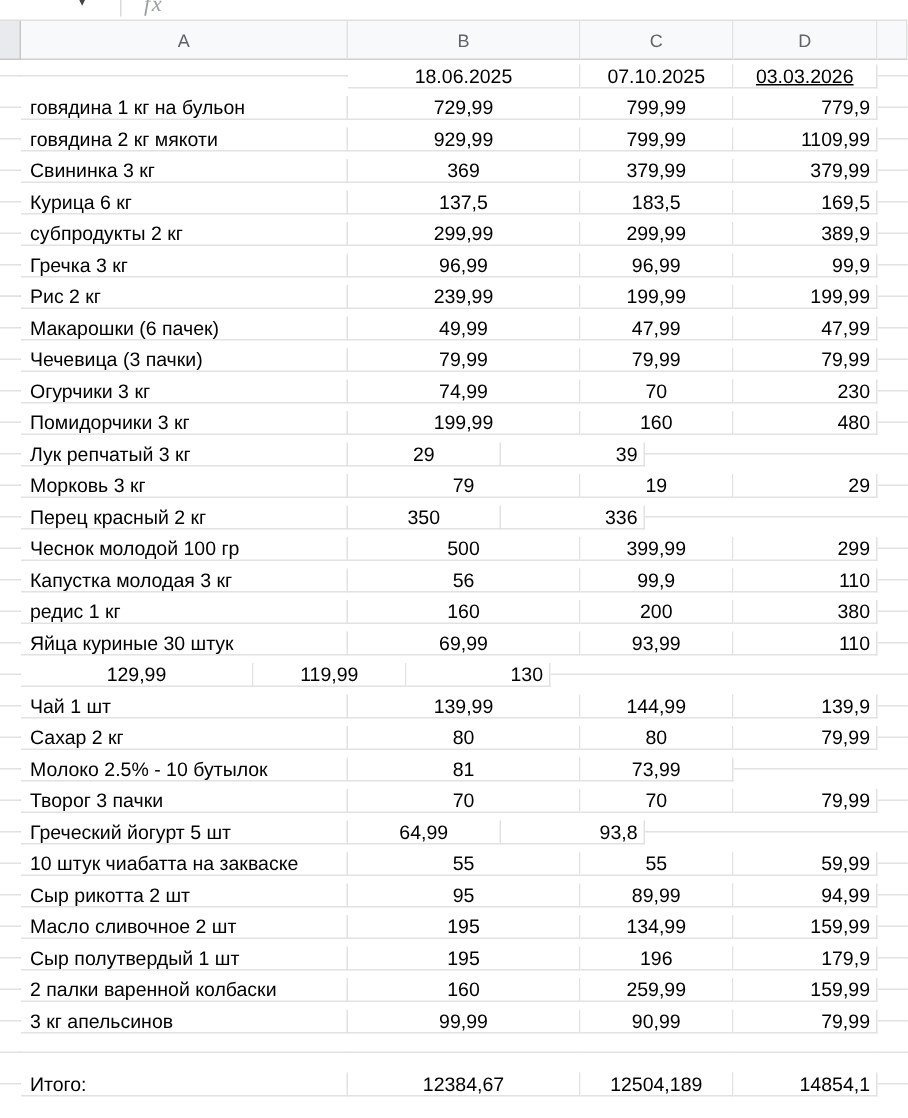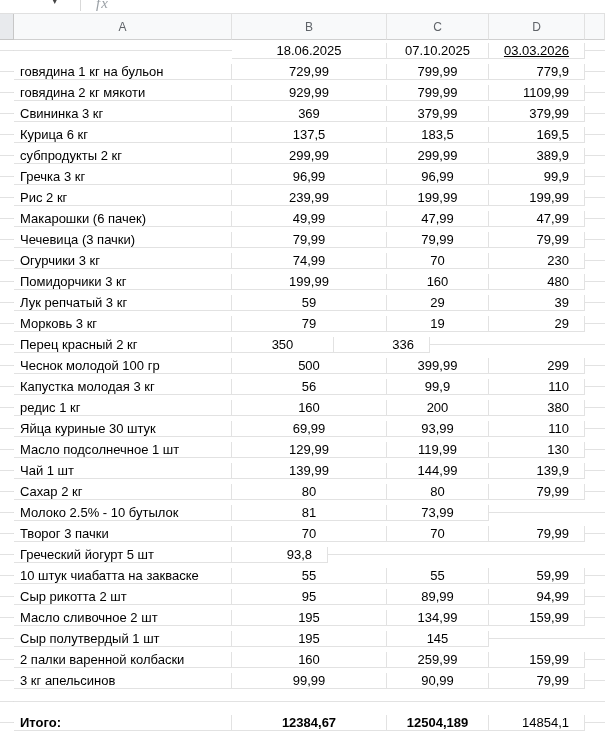--- a/index.html
+++ b/index.html
@@ -40,25 +40,25 @@
   .cell{
     box-sizing:border-box;display:flex;align-items:center;
     border-right:1px solid #e2e2e2;border-bottom:1px solid #e2e2e2;
     background:#fff;white-space:nowrap;overflow:hidden;
   }
   .gut{width:14px;border-right:1px solid #d9d9d9;}
   .gut.hl{background:#d3e3fd;}
   .colA{width:218px;padding-left:6px;justify-content:flex-start;}
   .colB{width:155px;justify-content:center;}
   .colC{width:102px;justify-content:center;}
-  .colD{width:96px;justify-content:flex-end;padding-right:15px;}
+  .colD{width:96px;justify-content:flex-end;padding-right:4px;}
   .colE{flex:1;}
   .wA{width:218px;} .wB{width:155px;} .wC{width:102px;} .wD{width:96px;} .wE{flex:1;}
   .row.dates .colD{justify-content:center;padding-right:0;text-decoration:underline;}
-  .row.total .colA,.row.total .colB,.row.total .colC{font-weight:bold;}
+  .row.total .colA,.row.total .colB,.row.total .colC{font-weight:normal;}
   .row.partial{height:12px;}
   .row.partial .cell{border-bottom:none;}
 </style>
 </head>
 <body>
 
 <div class="topbar">
   <span class="nb-arrow">▾</span>
   <span class="tb-divider"></span>
   <span class="fx">fx</span>
@@ -166,21 +166,20 @@
     <div class="cell gut"></div>
     <div class="cell colA">Помидорчики 3 кг</div>
     <div class="cell colB">199,99</div>
     <div class="cell colC">160</div>
     <div class="cell colD">480</div>
     <div class="cell colE"></div>
   </div>
       <div class="row">
     <div class="cell gut"></div>
     <div class="cell colA">Лук репчатый 3 кг</div>
-    <div class="cell colB">59</div>
     <div class="cell colC">29</div>
     <div class="cell colD">39</div>
     <div class="cell colE"></div>
   </div>
       <div class="row">
     <div class="cell gut"></div>
     <div class="cell colA">Морковь 3 кг</div>
     <div class="cell colB">79</div>
     <div class="cell colC">19</div>
     <div class="cell colD">29</div>
@@ -220,21 +219,20 @@
       <div class="row">
     <div class="cell gut"></div>
     <div class="cell colA">Яйца куриные 30 штук</div>
     <div class="cell colB">69,99</div>
     <div class="cell colC">93,99</div>
     <div class="cell colD">110</div>
     <div class="cell colE"></div>
   </div>
       <div class="row">
     <div class="cell gut"></div>
-    <div class="cell colA">Масло подсолнечное 1 шт</div>
     <div class="cell colB">129,99</div>
     <div class="cell colC">119,99</div>
     <div class="cell colD">130</div>
     <div class="cell colE"></div>
   </div>
       <div class="row">
     <div class="cell gut"></div>
     <div class="cell colA">Чай 1 шт</div>
     <div class="cell colB">139,99</div>
     <div class="cell colC">144,99</div>
@@ -260,20 +258,21 @@
     <div class="cell gut"></div>
     <div class="cell colA">Творог 3 пачки</div>
     <div class="cell colB">70</div>
     <div class="cell colC">70</div>
     <div class="cell colD">79,99</div>
     <div class="cell colE"></div>
   </div>
       <div class="row">
     <div class="cell gut"></div>
     <div class="cell colA">Греческий йогурт 5 шт</div>
+    <div class="cell colC">64,99</div>
     <div class="cell colD">93,8</div>
     <div class="cell colE"></div>
   </div>
       <div class="row">
     <div class="cell gut"></div>
     <div class="cell colA">10 штук чиабатта на закваске</div>
     <div class="cell colB">55</div>
     <div class="cell colC">55</div>
     <div class="cell colD">59,99</div>
     <div class="cell colE"></div>
@@ -291,21 +290,22 @@
     <div class="cell colA">Масло сливочное 2 шт</div>
     <div class="cell colB">195</div>
     <div class="cell colC">134,99</div>
     <div class="cell colD">159,99</div>
     <div class="cell colE"></div>
   </div>
       <div class="row">
     <div class="cell gut"></div>
     <div class="cell colA">Сыр полутвердый 1 шт</div>
     <div class="cell colB">195</div>
-    <div class="cell colC">145</div>
+    <div class="cell colC">196</div>
+    <div class="cell colD">179,9</div>
     <div class="cell colE"></div>
   </div>
       <div class="row">
     <div class="cell gut"></div>
     <div class="cell colA">2 палки варенной колбаски</div>
     <div class="cell colB">160</div>
     <div class="cell colC">259,99</div>
     <div class="cell colD">159,99</div>
     <div class="cell colE"></div>
   </div>

